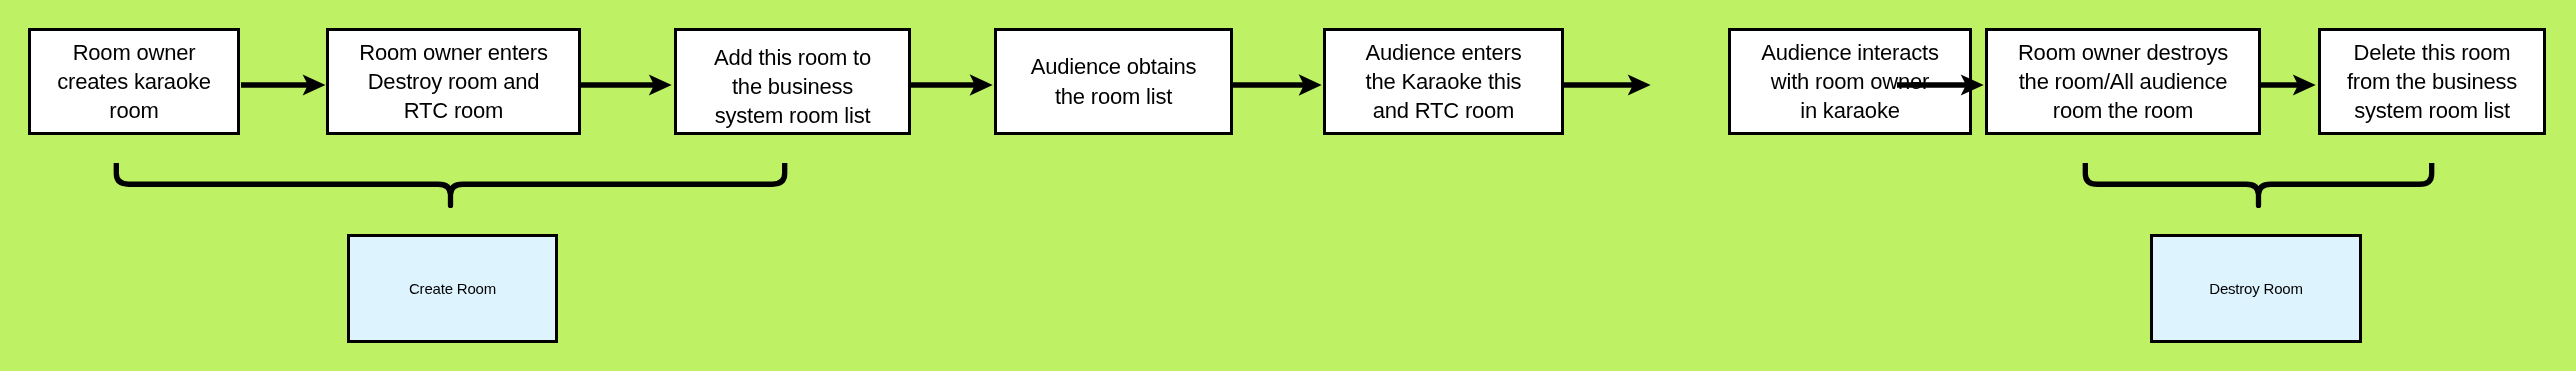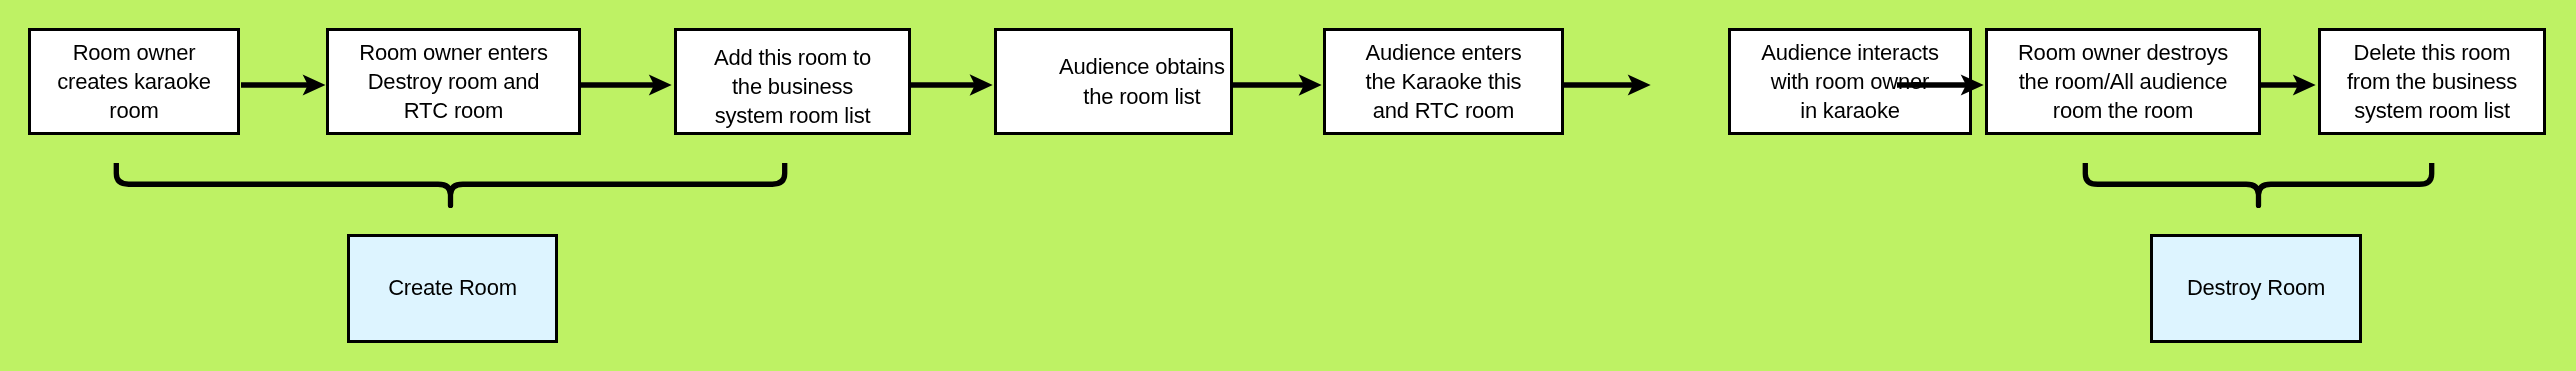--- a/index.html
+++ b/index.html
@@ -40,21 +40,21 @@
   .phase-box {
     position: absolute;
     box-sizing: border-box;
     background: #ddf4ff;
     border: 3.5px solid #000000;
     display: flex;
     align-items: center;
     justify-content: center;
     text-align: center;
     color: #000000;
-    font-size: 22px;
+    font-size: 15px;
     line-height: 1.3;
     letter-spacing: -0.2px;
   }
 
   
   .connector,
   .brace {
     position: absolute;
     pointer-events: none;
   }
@@ -80,21 +80,21 @@
 Destroy room and
 RTC room</span>
   </div>
 
   <div class="node" style="left:674px; top:28px; width:237px; height:107px;align-items:flex-end;">
     <span>Add this room to
 the business
 system room list</span>
   </div>
 
-  <div class="node" style="left:994px; top:28px; width:239px; height:107px;justify-content:flex-end;">
+  <div class="node" style="left:994px; top:28px; width:239px; height:107px;">
     <span>Audience obtains
 the room list</span>
   </div>
 
   <div class="node" style="left:1323px; top:28px; width:241px; height:107px;">
     <span>Audience enters
 the Karaoke this
 and RTC room</span>
   </div>
 

